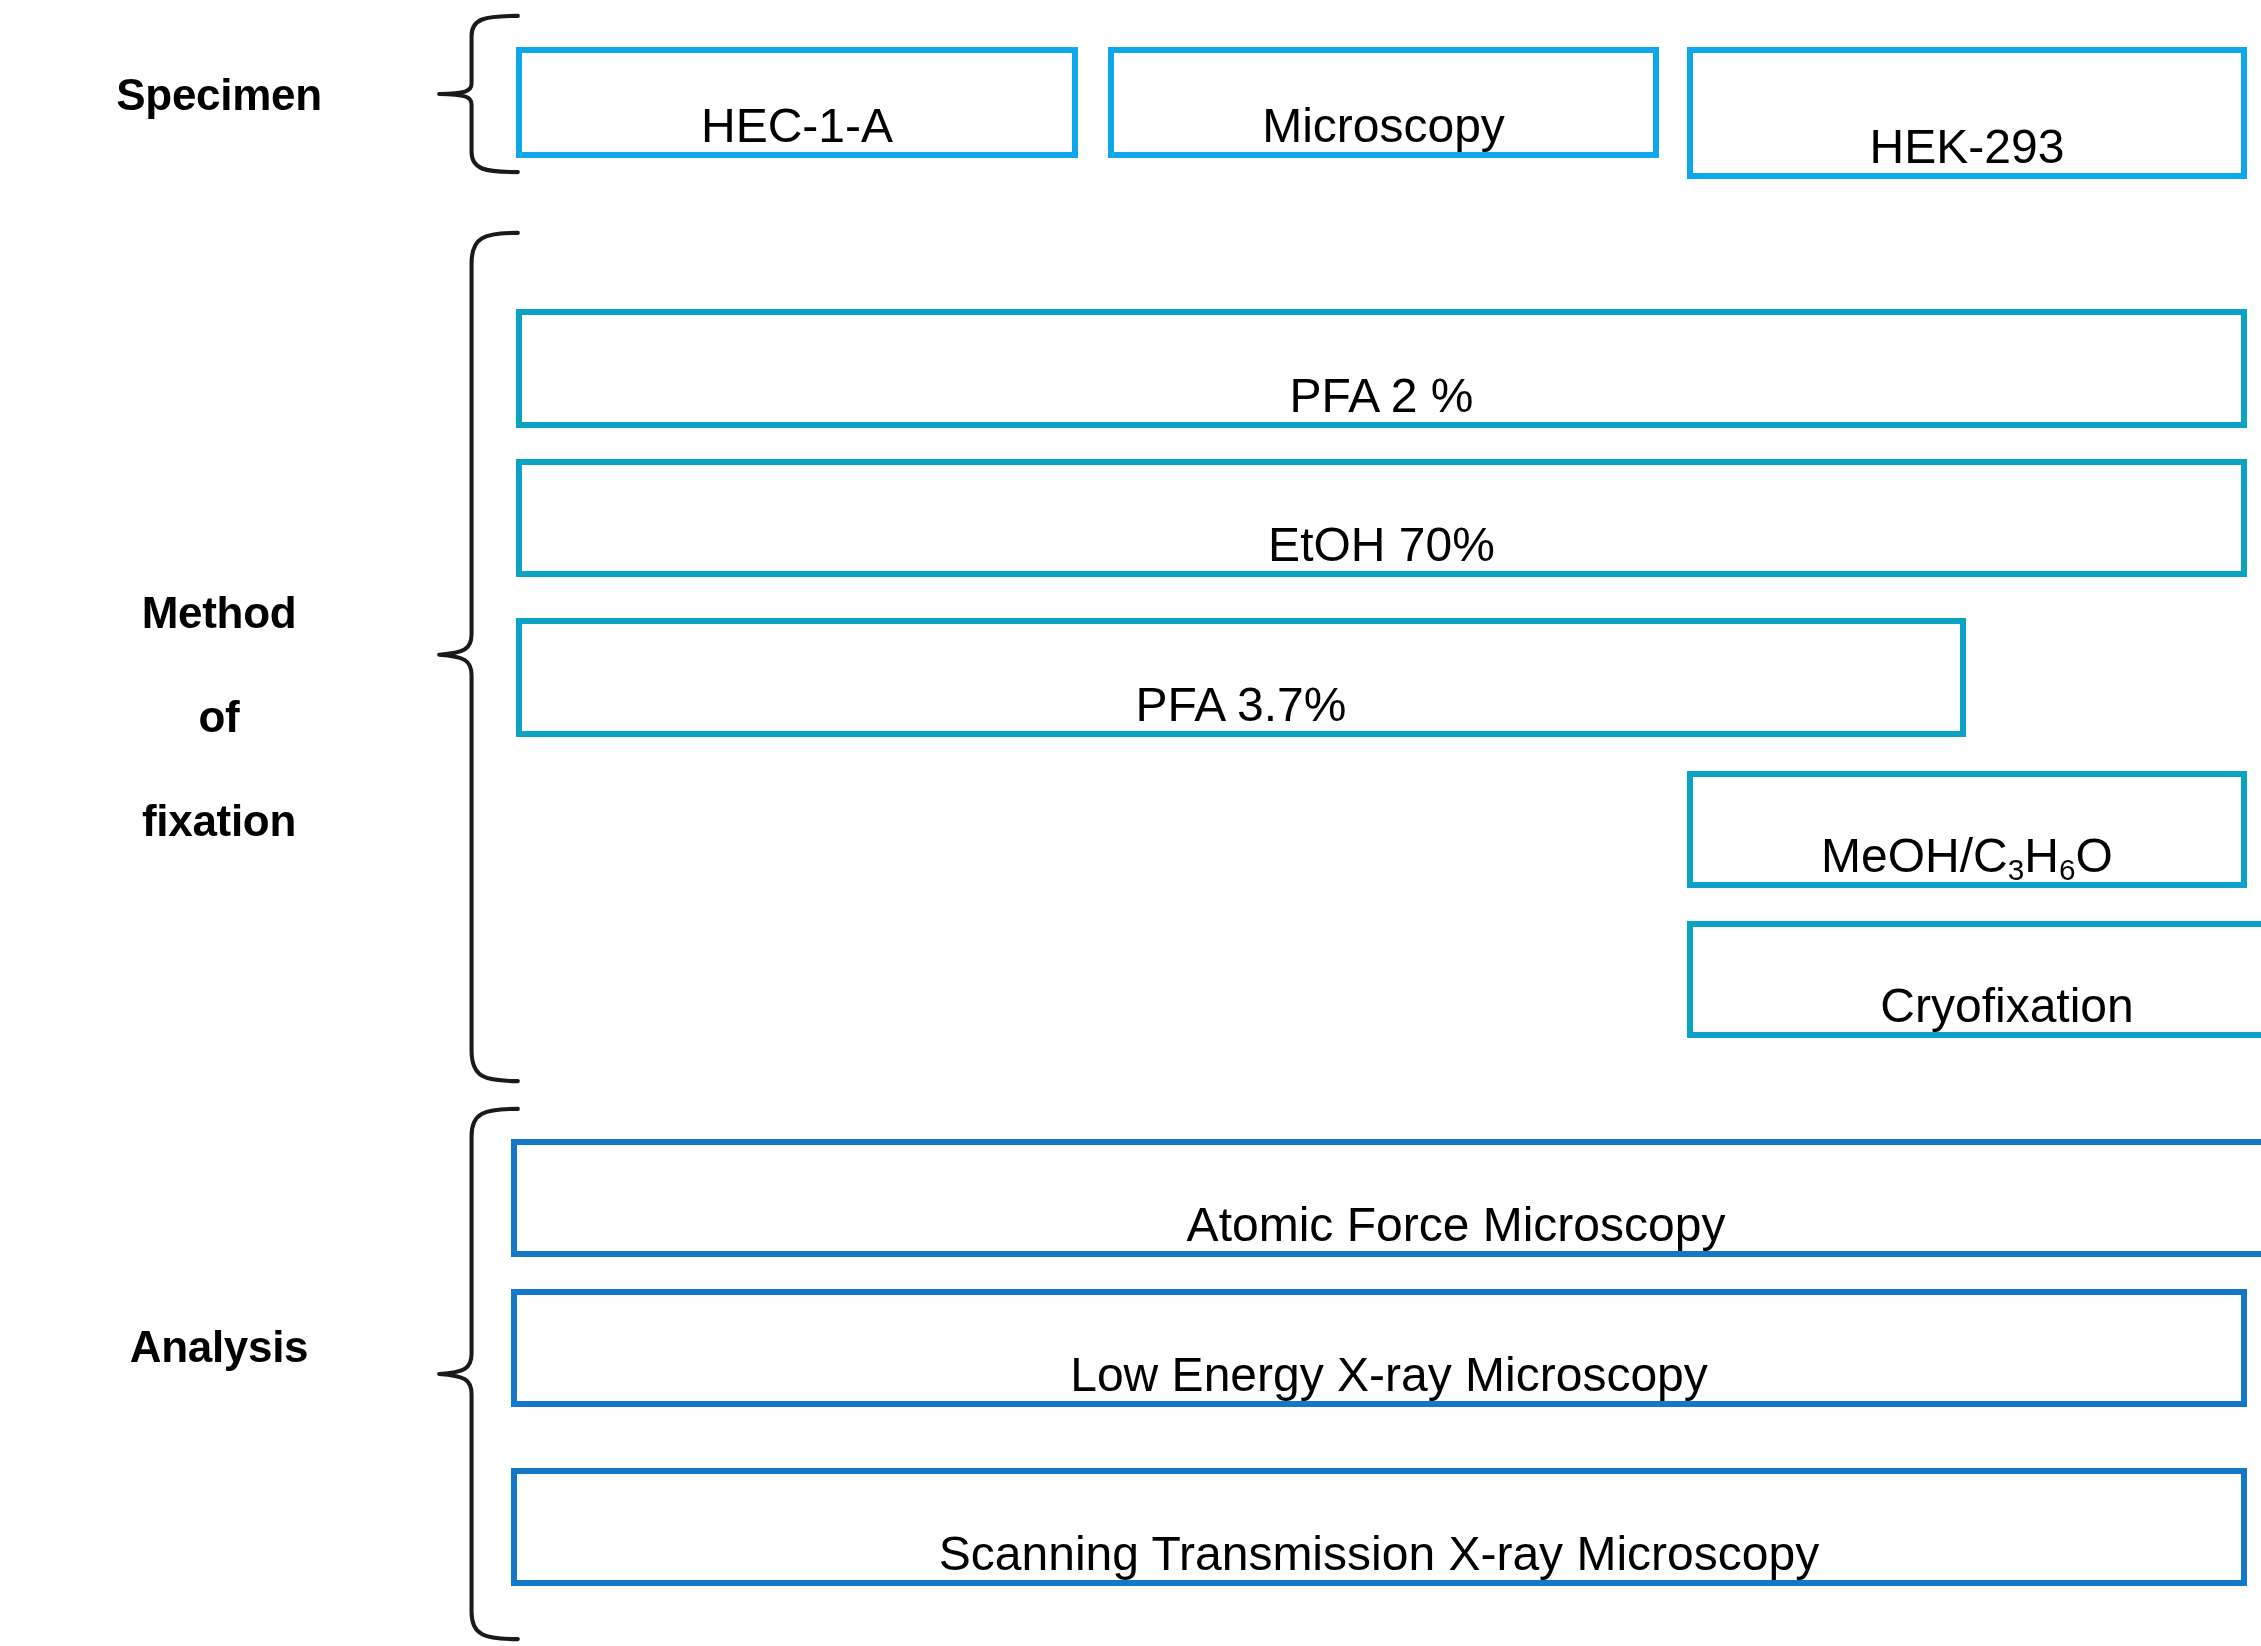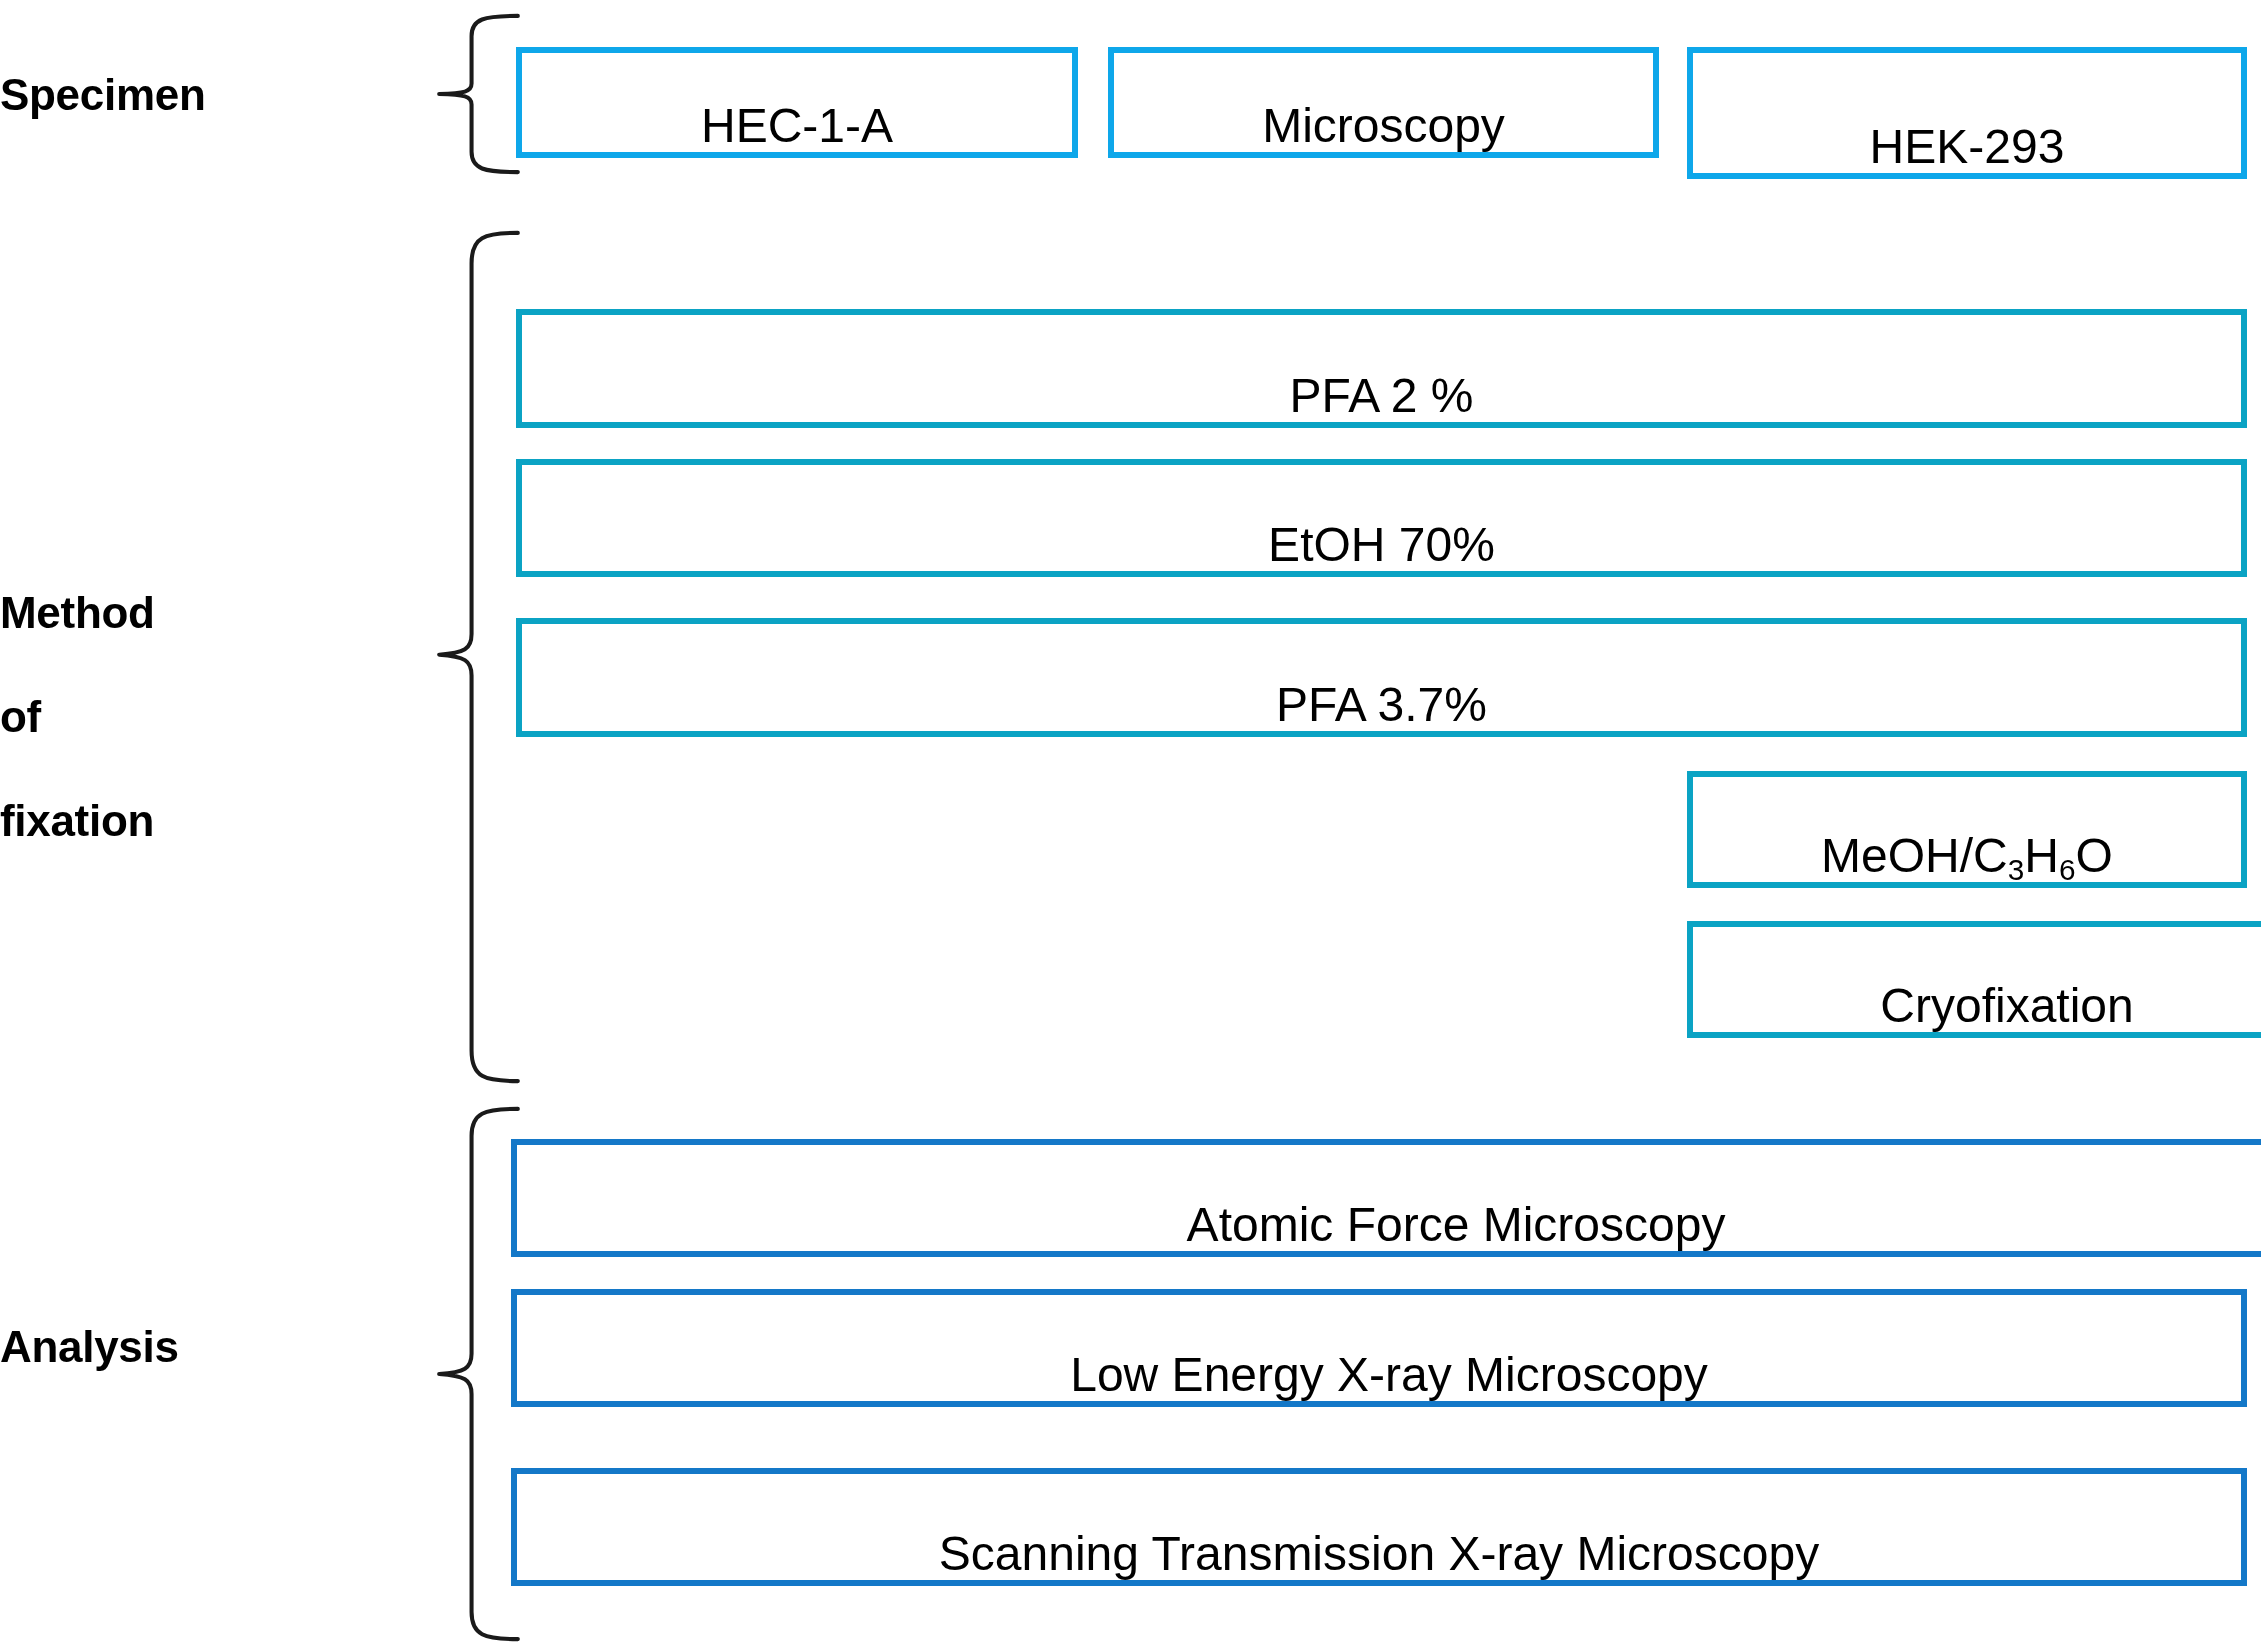--- a/index.html
+++ b/index.html
@@ -10,21 +10,21 @@
     overflow:hidden;
     position:relative;
   }
   .stage{position:absolute;left:0;top:0;width:2261px;height:1647px;}
 
   
   .sec-label{
     position:absolute;
     font-weight:bold;
     color:#000000;
-    text-align:left;
+    text-align:center;
     line-height:1.18;
     letter-spacing:-0.3px;
     white-space:pre-line;
   }
   #label-specimen{left:0px;  top:69px; width:438px; font-size:44px;}
   #label-method  {left:0px;  top:535px; width:438px; font-size:44px;}
   #label-analysis{left:0px;  top:1321px;width:438px; font-size:44px;}
 
   
   .brace{position:absolute;}
@@ -88,21 +88,21 @@
   </div>
 
   <div class="box method" id="method-box-1" style="left:516px;top:309px;width:1731px;height:119px;">
     <span class="txt">PFA 2 %</span>
   </div>
 
   <div class="box method" id="method-box-2" style="left:516px;top:459px;width:1731px;height:118px;">
     <span class="txt">EtOH 70%</span>
   </div>
 
-  <div class="box method" id="method-box-3" style="left:516px;top:618px;width:1731px;height:119px;">
+  <div class="box method" id="method-box-3" style="left:516px;top:618px;width:1450px;height:119px;">
     <span class="txt">PFA 3.7%</span>
   </div>
 
   <div class="box method" id="method-box-4" style="left:1687px;top:771px;width:560px;height:117px;">
     <span class="txt"><span>MeOH/C</span><sub>3</sub><span>H</span><sub>6</sub><span>O</span></span>
   </div>
 
   <div class="box method" id="method-box-5" style="left:1687px;top:921px;width:640px;height:117px;">
     <span class="txt">Cryofixation</span>
   </div>

